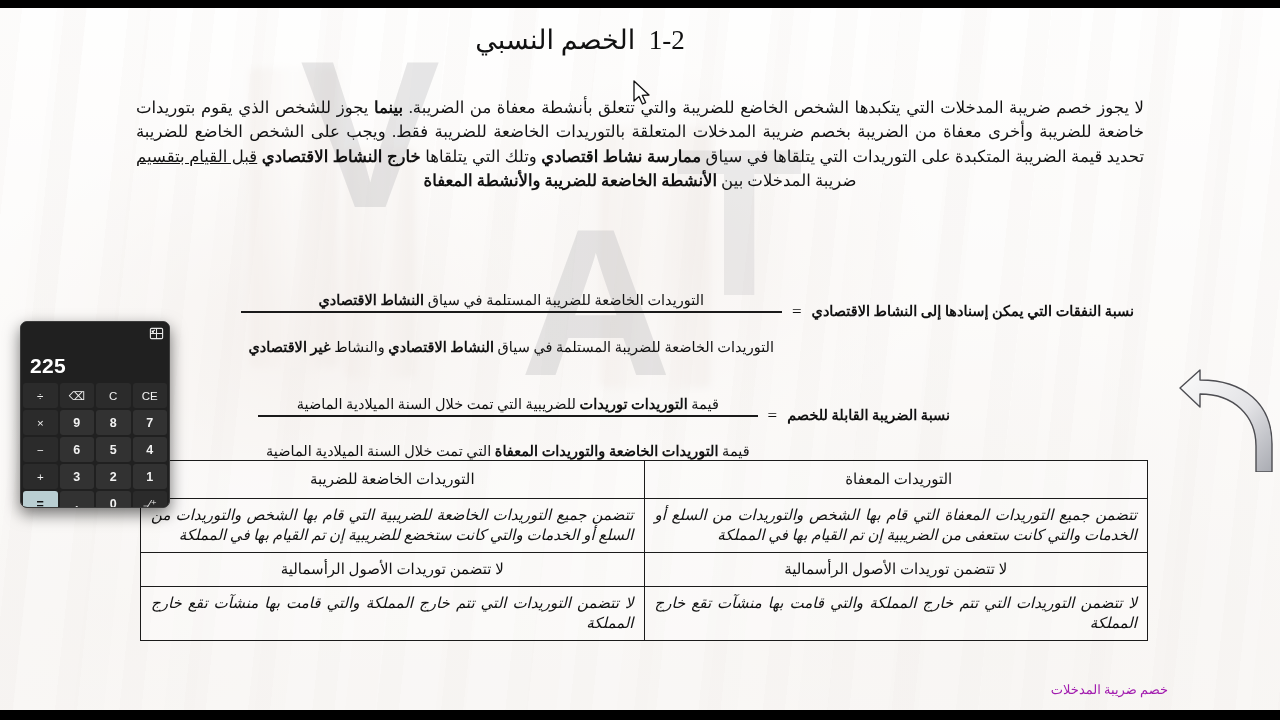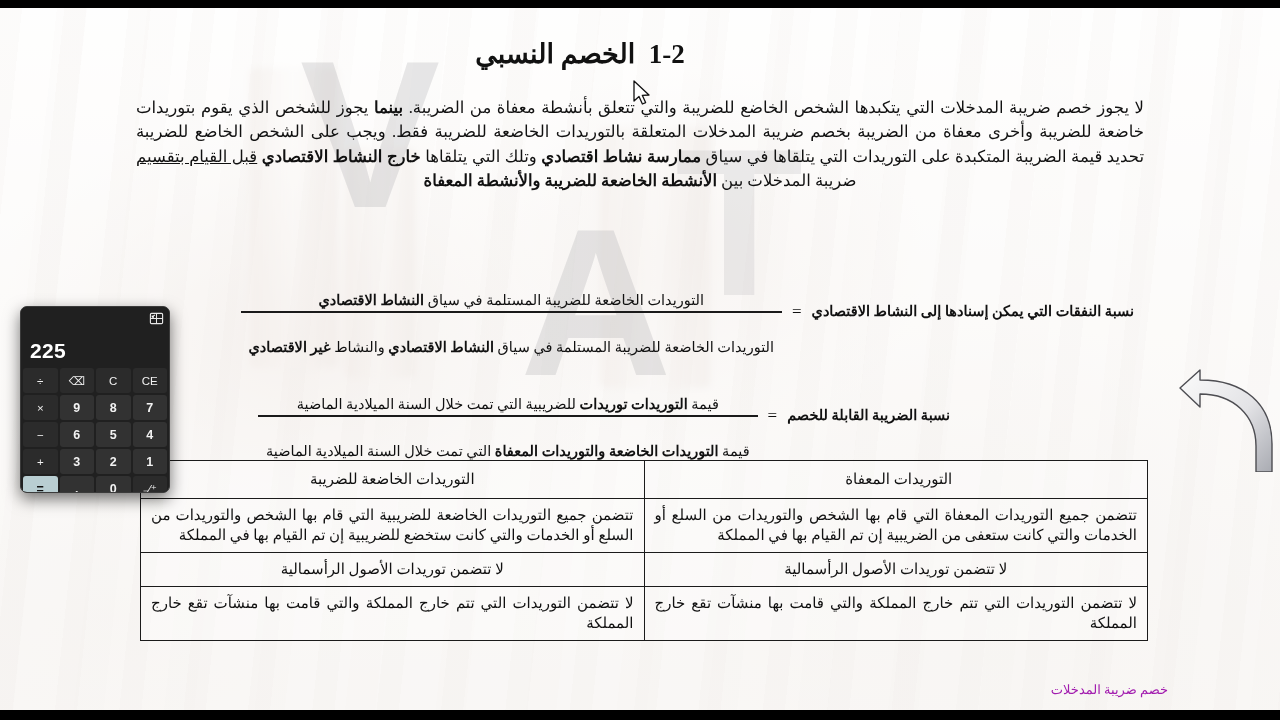--- a/index.html
+++ b/index.html
@@ -84,28 +84,27 @@
 
   
   #content {
     position: absolute;
     inset: 0;
     z-index: 10;
     color: #111;
   }
   #title {
     position: absolute;
-    top: 30px;
+    top: 16px;
     left: 0;
     width: 1160px;
     text-align: center;
     font-size: 27px;
     direction: rtl;
     white-space: pre;
-    font-weight: bold;
   }
   #para {
     position: absolute;
     top: 88px;
     right: 136px;
     width: 1008px;
     direction: rtl;
     text-align: justify;
     text-align-last: center;
     font-size: 16.5px;
@@ -166,21 +165,21 @@
     padding: 6px 10px;
     font-size: 15px;
     line-height: 1.38;
     vertical-align: top;
     text-align: center;
     font-weight: 400;
   }
   #tbl th { font-weight: 400; font-size: 15px; padding: 8px 10px;}
   #tbl .colA { width: 50%; padding-left: 16px; }
   #tbl .colB { width: 50%; }
-  #tbl td.just { text-align: justify; text-align-last: right; }
+  #tbl td.just { text-align: justify; text-align-last: right; font-style: italic; }
 
   #footer {
     position: absolute;
     bottom: 14px;
     right: 112px;
     direction: rtl;
     font-size: 13px;
     color: #a21caf;
   }
 
@@ -201,21 +200,21 @@
     top: 72px;
     width: 20px;
     height: 28px;
     z-index: 40;
   }
 
   
   #calc {
     position: absolute;
     left: 20px;
-    top: 298px;
+    top: 313px;
     width: 148px;
     height: 185px;
     background: #202020;
     border: 1px solid #3b3b3b;
     border-radius: 7px;
     overflow: hidden;
     z-index: 50;
     font-family: "Liberation Sans", sans-serif;
     box-shadow: 0 6px 16px rgba(0,0,0,0.55);
   }

